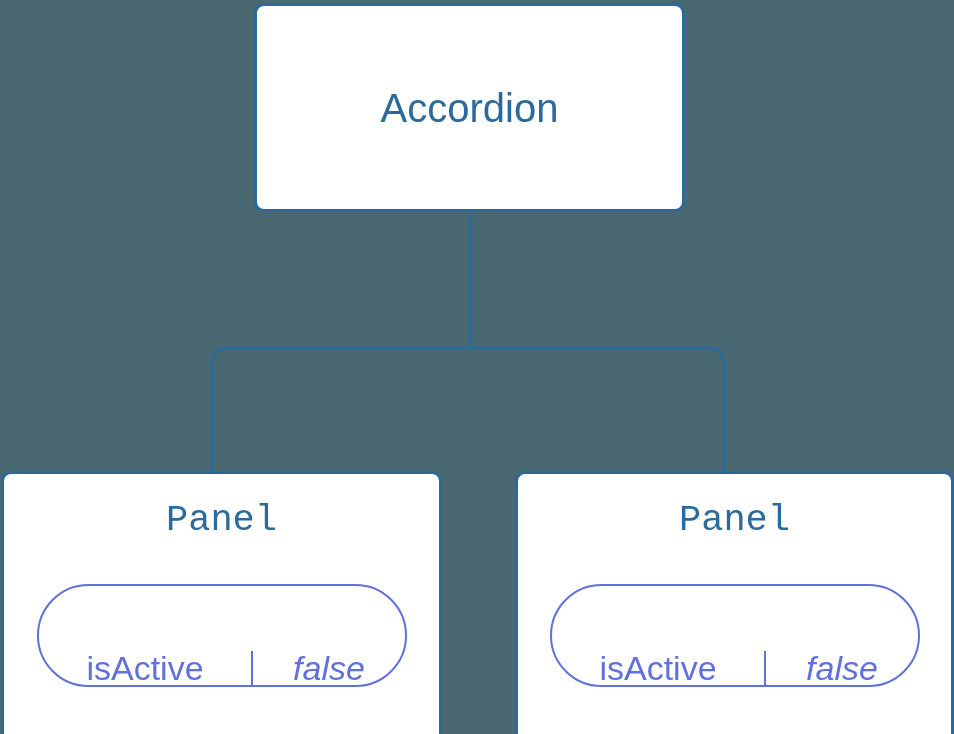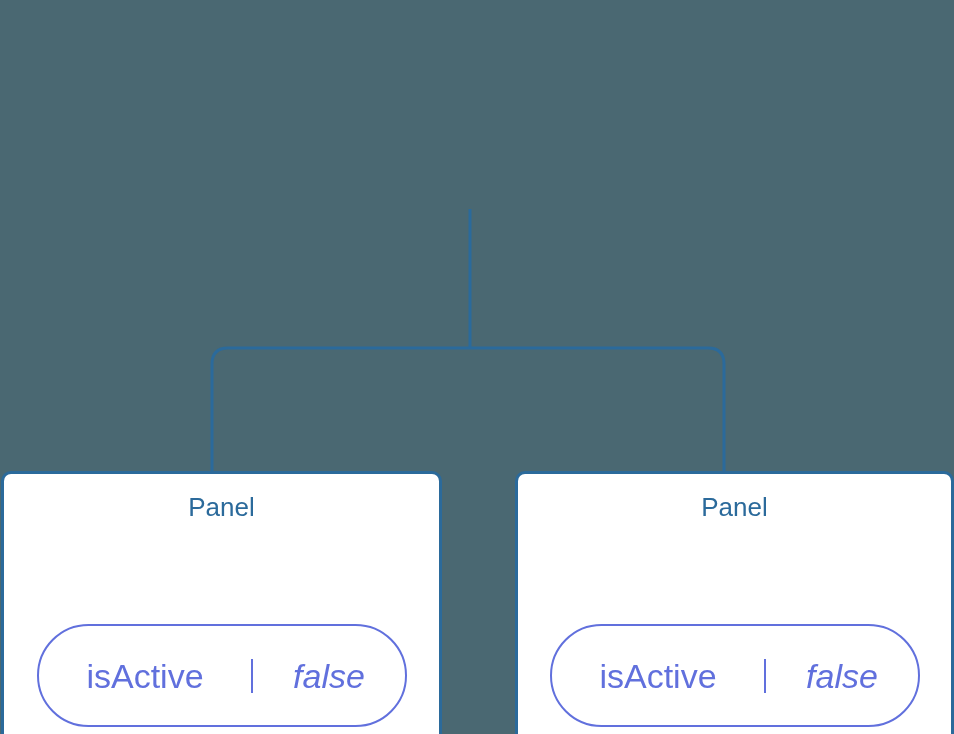--- a/index.html
+++ b/index.html
@@ -62,33 +62,34 @@
   .node-title {
     color: #2b6a9b;
     font-size: 40px;
     font-weight: 400;
     line-height: 1;
     letter-spacing: 0px;
     white-space: nowrap;
   }
   .node-leaf-left .node-title,
   .node-leaf-right .node-title {
-    font-size: 26px;
-    margin-top: 20px;
+    font-size: 37px;
+    margin-top: 28px;
+    font-family: Liberation Mono, monospace;
   }
   .pill {
     position: absolute;
-    top: 624px;
+    top: 584px;
     height: 103px;
     border: 2px solid #6170dd;
     border-radius: 52px;
     box-sizing: border-box;
     background: #ffffff;
     display: flex;
-    align-items: center;
+    align-items: flex-end;
     overflow: hidden;
   }
   .pill-left {
     left: 37px;
     width: 370px;
   }
   .pill-right {
     left: 550px;
     width: 370px;
   }
@@ -117,20 +118,23 @@
 <div id="stage">
 
   <svg id="edges" viewBox="0 0 954 734" width="954" height="734" aria-hidden="true">
 
     <path d="M 470 209 L 470 348" fill="none" stroke="#2b6a9b" stroke-width="3" stroke-linecap="butt"></path>
 
     <path d="M 470 348 L 228 348 Q 212 348 212 364 L 212 476" fill="none" stroke="#2b6a9b" stroke-width="3" stroke-linecap="butt"></path>
     <path d="M 470 348 L 708 348 Q 724 348 724 364 L 724 476" fill="none" stroke="#2b6a9b" stroke-width="3" stroke-linecap="butt"></path>
   </svg>
 
+  <div class="node node-root">
+    <span class="node-title">Accordion</span>
+  </div>
 
   <div class="node node-leaf-left">
     <span class="node-title">Panel</span>
   </div>
 
   <div class="pill pill-left">
     <span class="pill-cell pill-key">isActive</span>
     <span class="pill-cell pill-val">false</span>
   </div>
 

